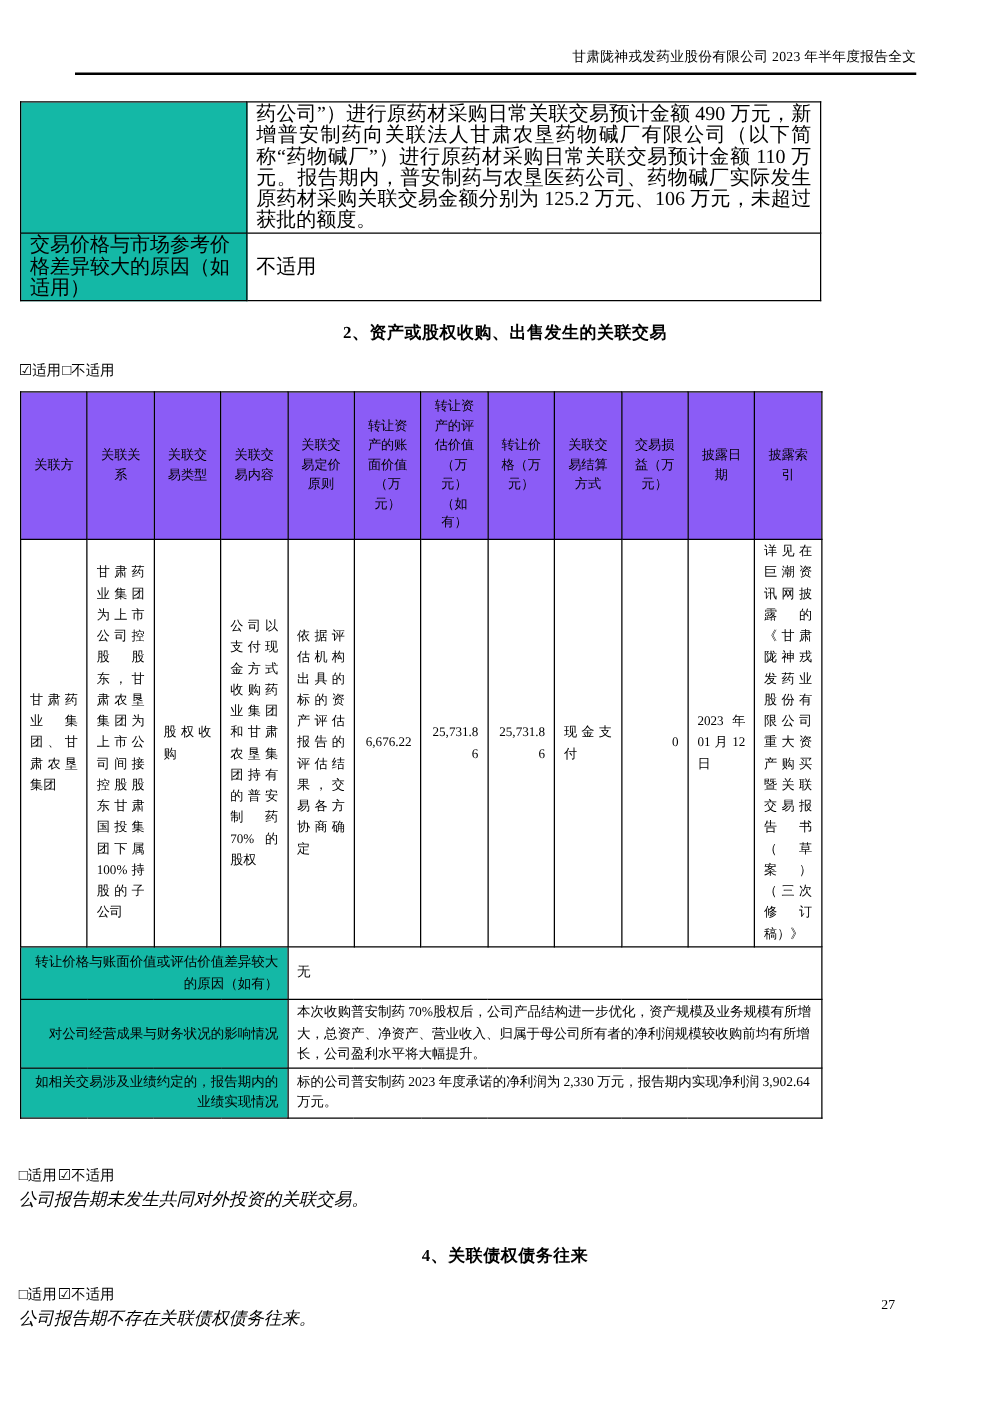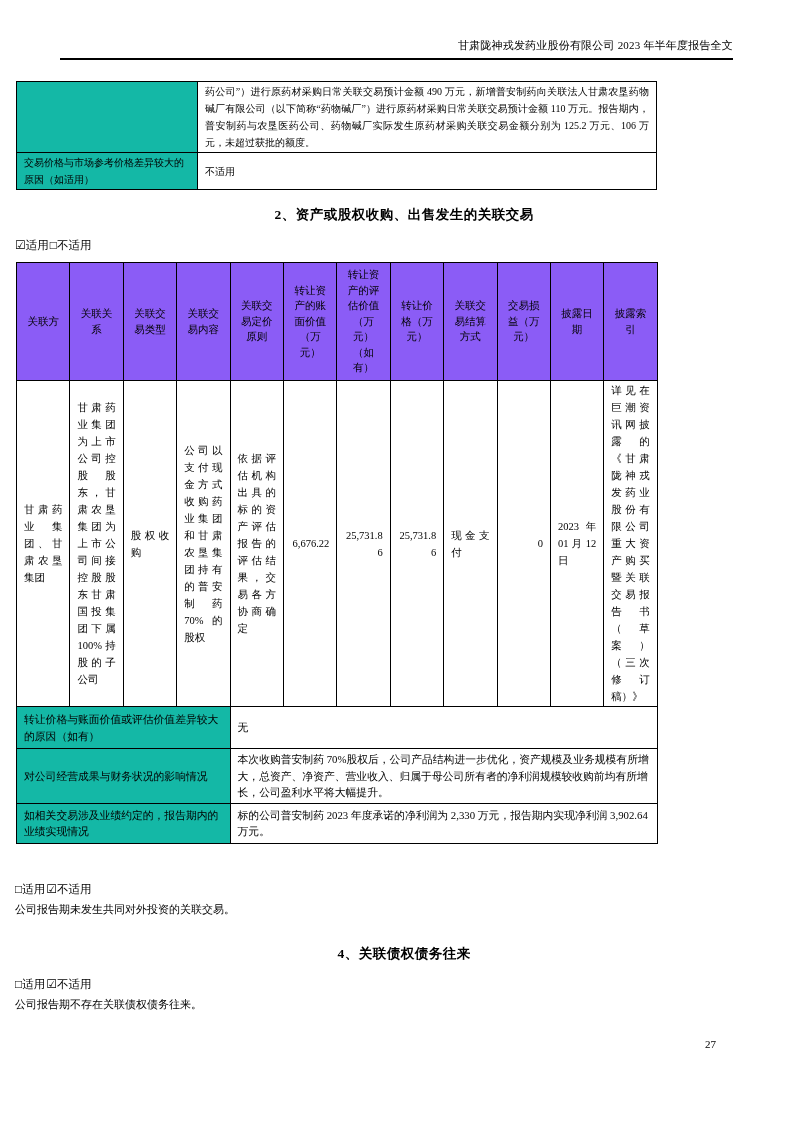--- a/index.html
+++ b/index.html
@@ -23,50 +23,50 @@
     padding-bottom: 5px;
   }
 
   
   table { border-collapse: collapse; margin-left: 16px; }
   td { border: 1px solid #000; vertical-align: middle; }
   .gray { background: #14b8a6; }
 
   
   .t1 { width: 641px; margin-top: 21px; table-layout: fixed; }
-  .t1 td { font-size: 10px; line-height: 17px; padding: 1px 7px; }
+  .t1 td { font-size: 16px; line-height: 17px; padding: 1px 7px; }
   .t1 .col-label { width: 181px; }
   .t1 .cell-text { text-align: justify; }
 
   
   .sec-heading { margin: 16px 0 0 15px; font-size: 13.5px; font-weight: bold; letter-spacing: 0.5px; text-align: center; }
   .apply-line { margin: 14px 0 0 15px; font-size: 11.5px; }
   .apply-line .grp2 { margin-left: 1px; }
   .apply-line .cb { font-size: 12px; }
-  .note-line { margin: 4px 0 0 15px; font-size: 11px; line-height: 17px; }
+  .note-line { margin: 4px 0 0 15px; font-size: 14px; line-height: 17px; font-style: italic; }
 
   
   .t2 { width: 641px; margin-top: 9px; table-layout: fixed; font-size: 10.5px; }
   .t2 col { width: 53.4px; }
   .t2 .hrow { height: 118px; }
   .t2 .hrow td {
     background: #8b5cf6;
     text-align: center;
     line-height: 15.5px;
     padding: 1px 6px;
   }
   .t2 .drow { height: 300px; }
   .t2 .drow td {
     padding: 1px 7px;
     line-height: 17px;
     text-align: justify;
   }
   .t2 .drow td.num { text-align: right; word-break: break-all; }
   .t2 .nrow td { font-size: 10.8px; line-height: 16.5px; padding: 2px 7px; }
-  .t2 .nrow .nlabel { text-align: left; }
+  .t2 .nrow .nlabel { text-align: right; }
   .t2 .nrow-1 { height: 42px; }
   .t2 .nrow-2 { height: 54px; }
   .t2 .nrow-3 { height: 40px; }
 
   .spacer-s3 { height: 24px; }
   .spacer-s4 { height: 27px; }
 
   
   .page-number {
     position: absolute;

